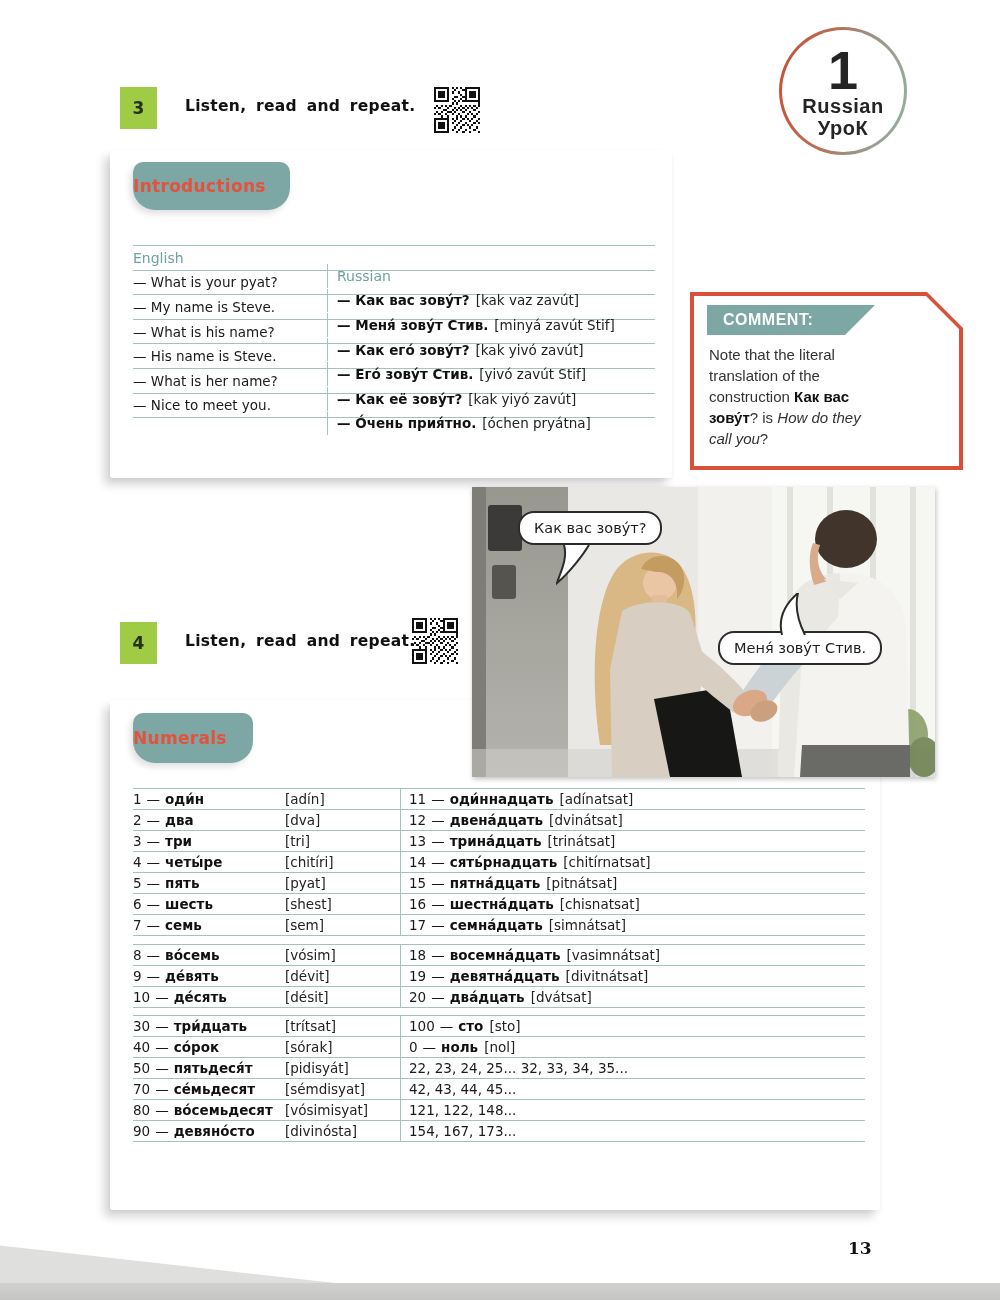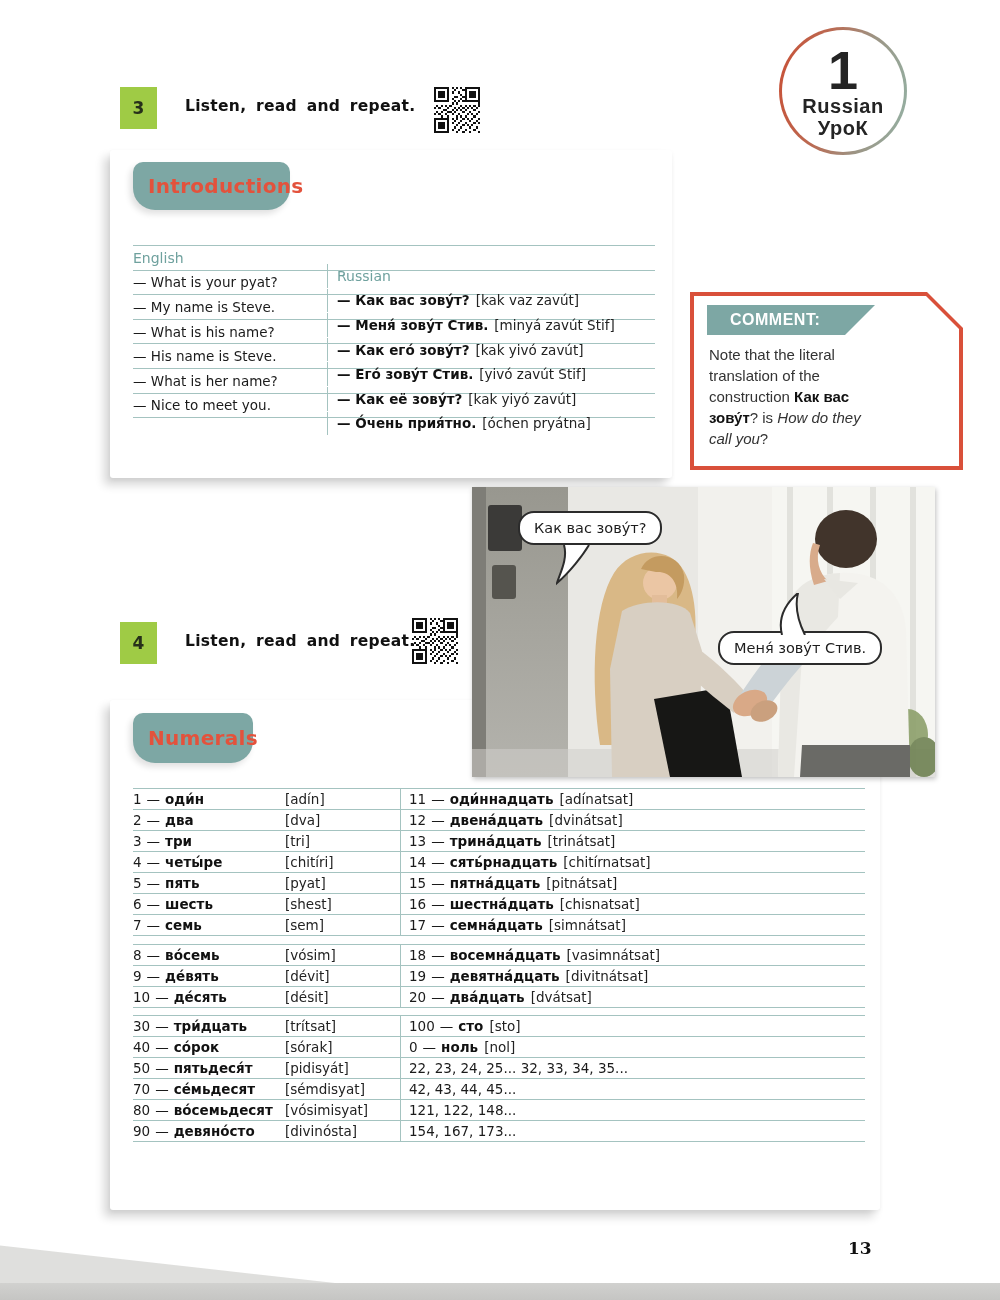--- a/index.html
+++ b/index.html
@@ -16,22 +16,22 @@
   .lesson-inner{position:absolute;inset:3px;background:#fff;border-radius:50%;
         display:flex;flex-direction:column;align-items:center;justify-content:center;
         font-family:"Liberation Sans",sans-serif;color:#242424;}
   .lesson-num{font-size:54px;font-weight:700;line-height:50px;margin-top:2px;}
   .lesson-line{font-size:20px;font-weight:700;line-height:22px;letter-spacing:0.5px;}
   .ex-num{position:absolute;width:37px;height:42px;background:#9fcb45;color:#26301a;
         display:flex;align-items:center;justify-content:center;font-size:17px;font-weight:700;}
   .ex-label{position:absolute;font-size:15.5px;font-weight:700;letter-spacing:0.3px;word-spacing:4px;color:#111;}
   .qr{position:absolute;width:46px;height:46px;z-index:3;}
   
-  .badge{position:absolute;background:#7da7a4;color:#e3523c;font-weight:700;font-size:20px;
-        display:flex;align-items:center;padding-left:15px;box-sizing:border-box;
+  .badge{position:absolute;background:#7da7a4;color:#e3523c;font-weight:700;font-size:17px;
+        display:flex;align-items:center;box-sizing:border-box;
         border-radius:10px 10px 22px 22px;z-index:3;letter-spacing:0.3px;
         box-shadow:-3px 4px 6px rgba(0,0,0,0.12);}
   .badge-intro{left:133px;top:162px;width:157px;height:48px;}
   .badge-num{left:133px;top:713px;width:120px;height:50px;}
   
   .itable{position:absolute;left:133px;top:245px;width:522px;border-top:1.4px solid #a4c3c0;z-index:3;font-size:13.5px;}
   .irow{display:flex;height:23.6px;align-items:center;border-bottom:1.4px solid #a4c3c0;}
   .irow .c1{width:194px;height:100%;display:flex;align-items:center;}
   .irow .c2{flex:1;height:100%;display:flex;align-items:center;border-left:1.4px solid #a4c3c0;padding-left:9px;white-space:nowrap;margin-top:36px;}
   .ihead{color:#6fa19e;font-size:14px;}
@@ -39,21 +39,21 @@
   .pml{margin-left:6px;}
   b{font-weight:700;color:#111;}
   
   .comment{position:absolute;left:690px;top:292px;width:273px;height:178px;z-index:4;}
   .comment-border{position:absolute;inset:0;background:#d9503a;
         clip-path:polygon(0 0,calc(100% - 36px) 0,100% 36px,100% 100%,0 100%);}
   .comment-inner{position:absolute;inset:4px;background:#fff;
         clip-path:polygon(0 0,calc(100% - 33px) 0,100% 33px,100% 100%,0 100%);}
   .comment-banner{position:relative;margin:9px 0 0 13px;width:168px;height:30px;background:#7da7a4;
         clip-path:polygon(0 0,100% 0,calc(100% - 30px) 100%,0 100%);
-        display:flex;align-items:center;padding-left:23px;box-sizing:border-box;
+        display:flex;align-items:center;padding-left:16px;box-sizing:border-box;
         color:#fff;font-weight:700;font-size:16px;letter-spacing:0.5px;
         font-family:"Liberation Sans",sans-serif;}
   .comment-text{margin:9px 0 0 15px;width:172px;font-size:15px;line-height:21px;color:#333;
         font-family:"Liberation Sans",sans-serif;}
   
   .photo{position:absolute;left:472px;top:487px;width:463px;height:290px;z-index:4;
         box-shadow:1px 2px 5px rgba(0,0,0,0.25);overflow:hidden;}
   .bubble{position:absolute;background:#fff;border:2px solid #2b2b2b;border-radius:16px;
         font-size:14.5px;padding:7px 14px;white-space:nowrap;color:#1c1c1c;z-index:6;}
   .bubble-tail{position:absolute;z-index:7;}

